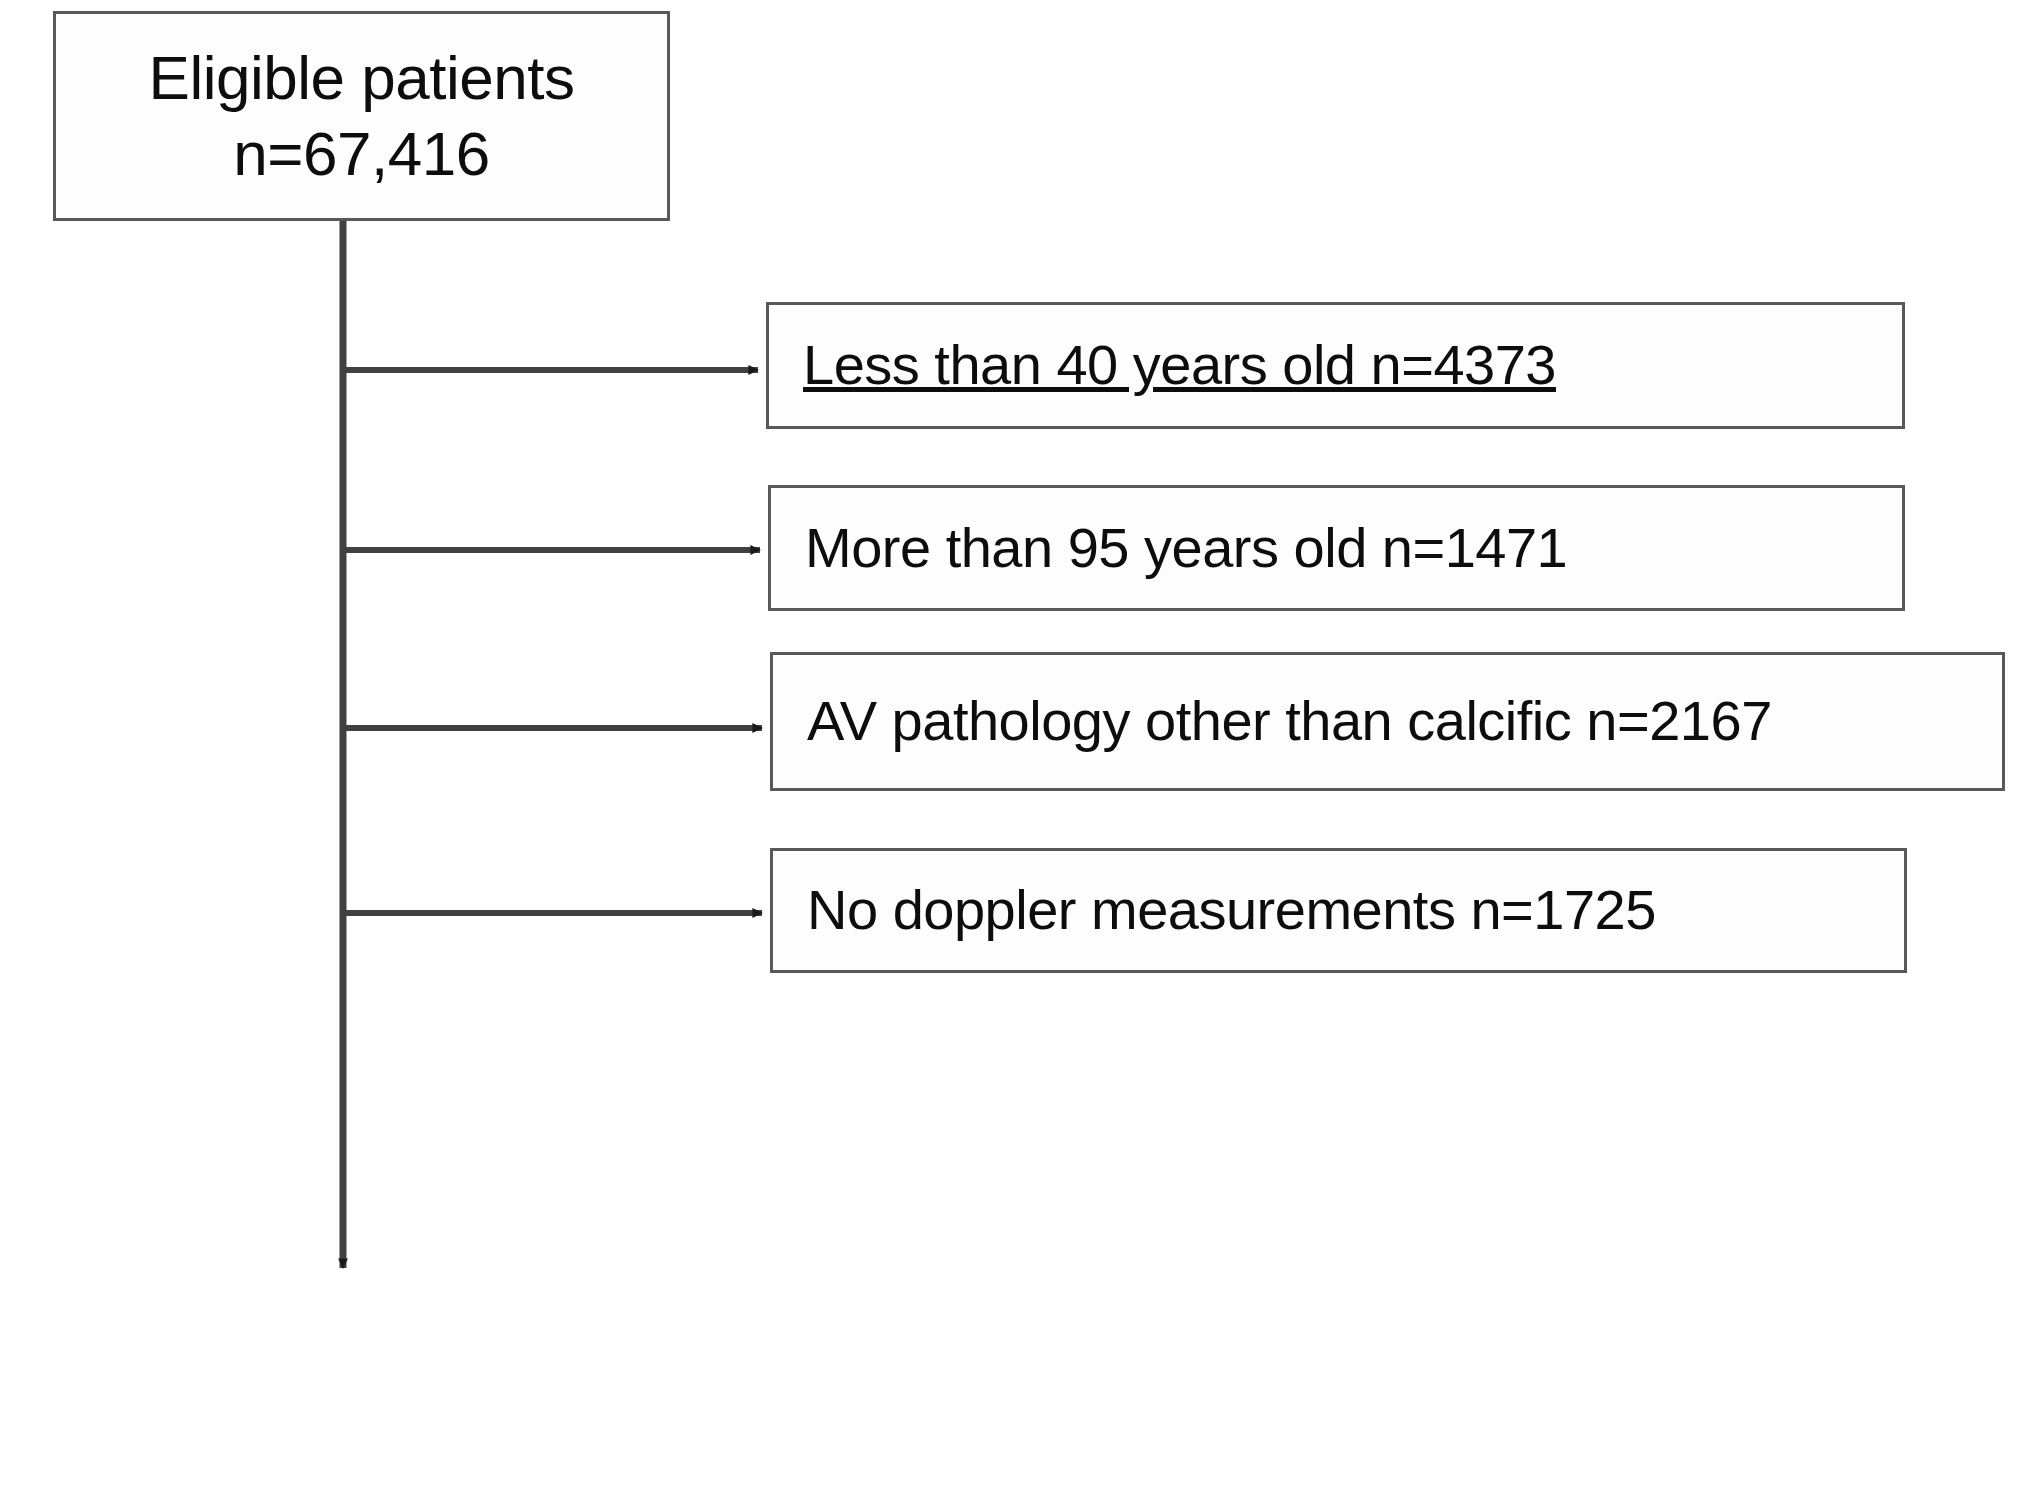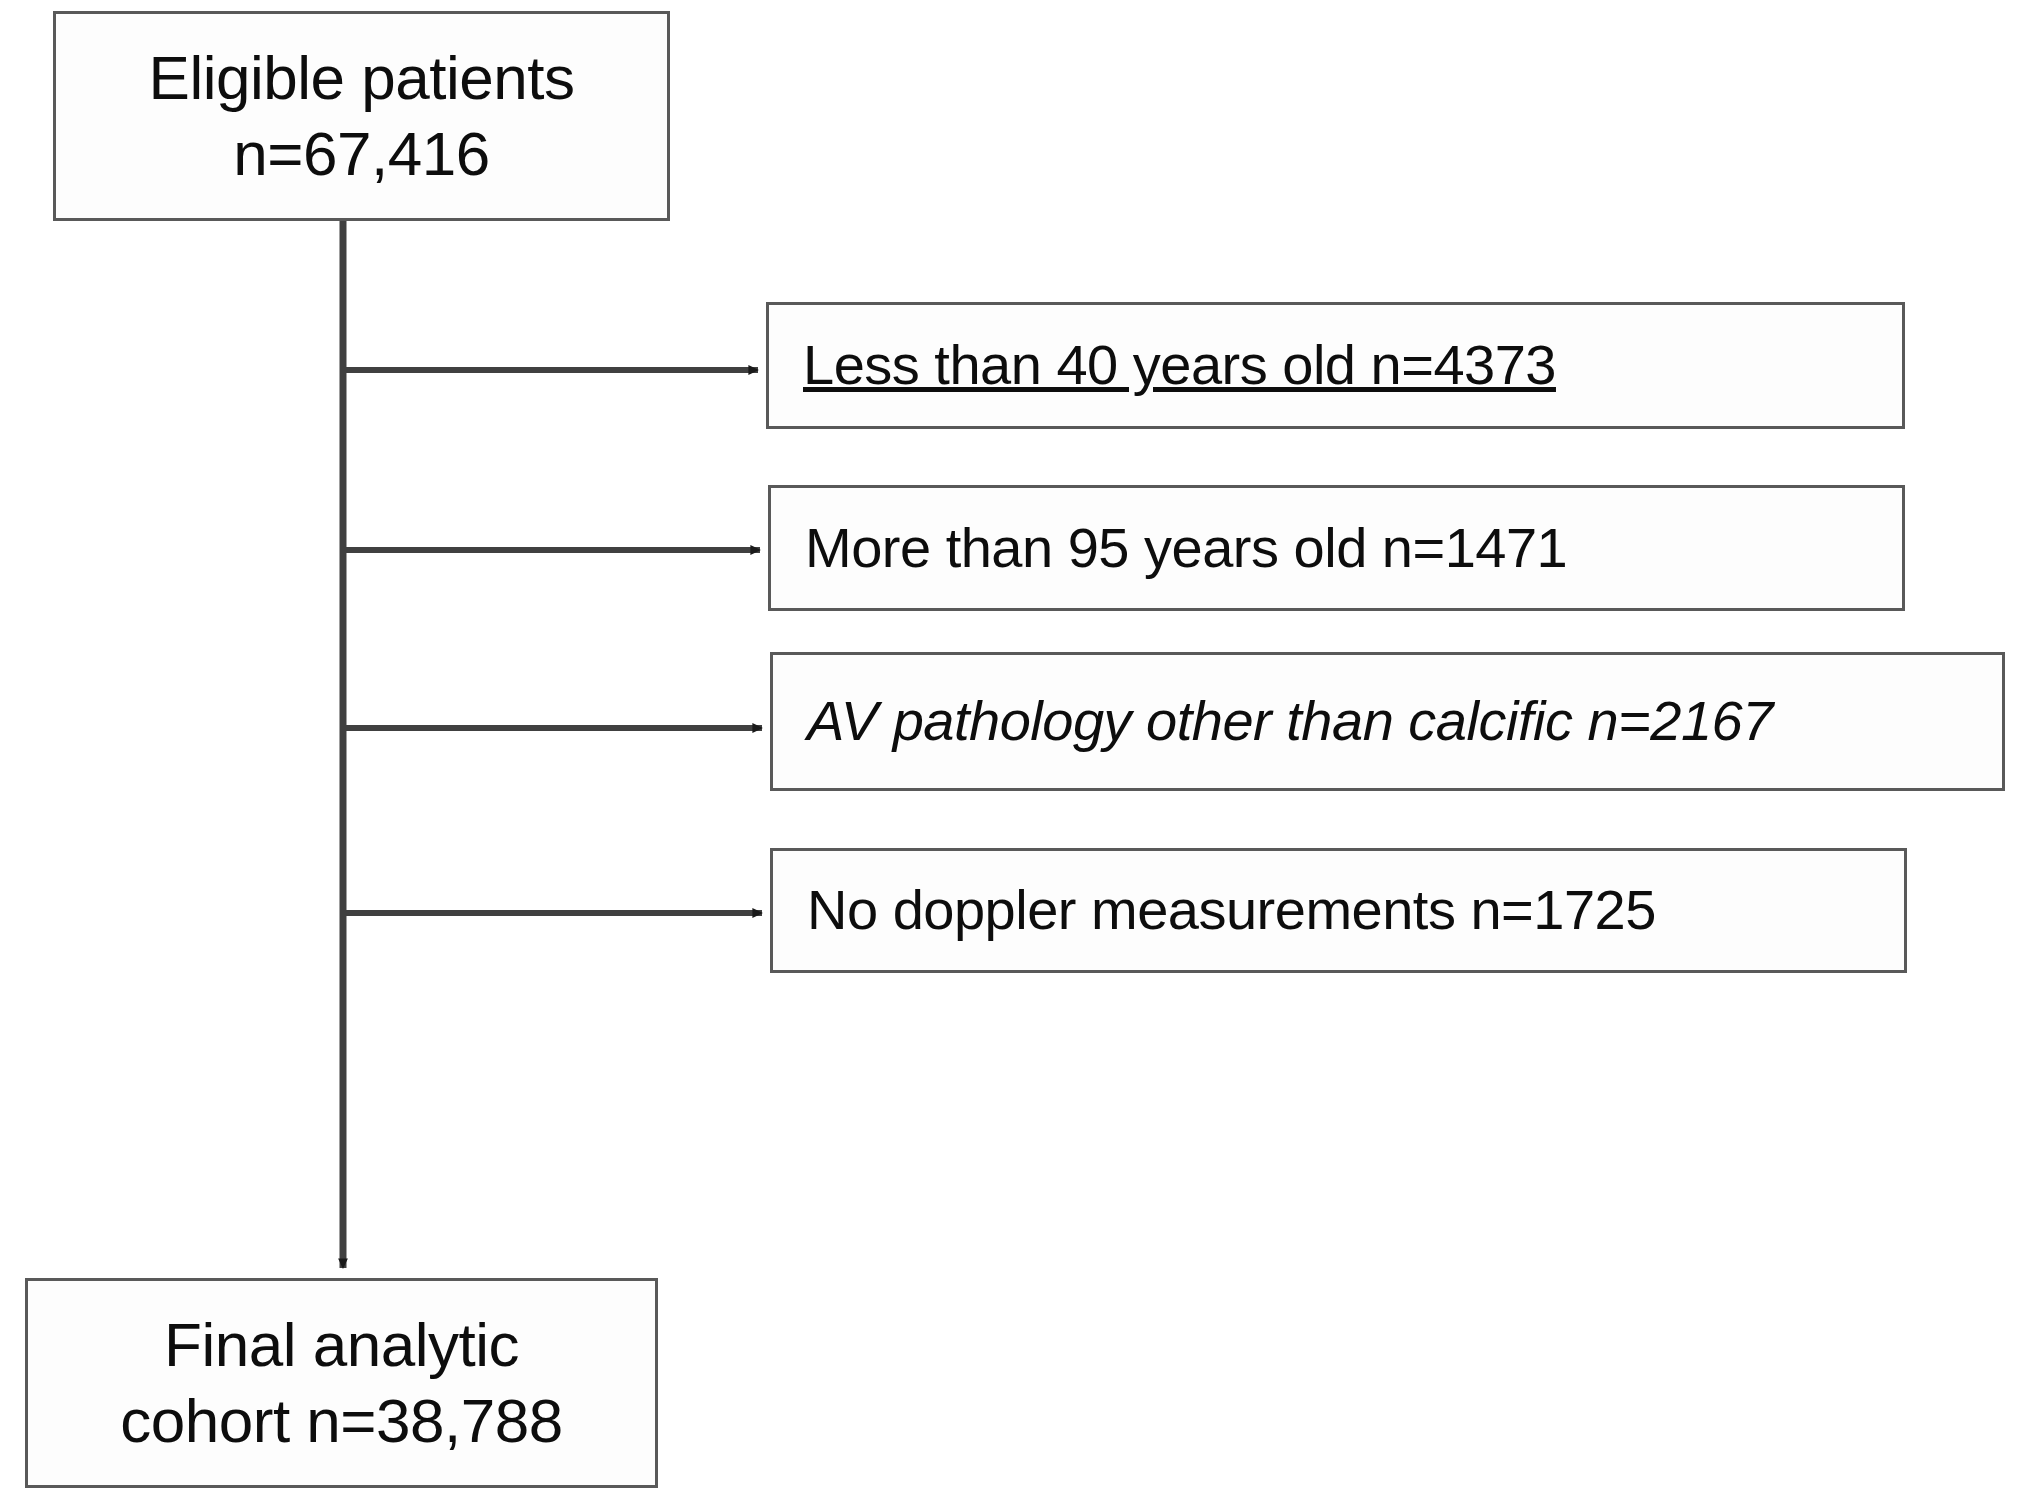--- a/index.html
+++ b/index.html
@@ -59,21 +59,21 @@
   .node-exclusion .line {
     white-space: nowrap;
   }
 
   
   #box-eligible   { left: 53px;  top: 11px;   width: 617px;  height: 210px; }
   #box-final      { left: 25px;  top: 1278px; width: 633px;  height: 210px; }
 
   #box-excl-0     { left: 766px; top: 302px;  width: 1139px; height: 127px; text-decoration: underline; }
   #box-excl-1     { left: 768px; top: 485px;  width: 1137px; height: 126px; text-align: center; }
-  #box-excl-2     { left: 770px; top: 652px;  width: 1235px; height: 139px; font-style: italic; }
+  #box-excl-2     { left: 770px; top: 652px;  width: 1235px; height: 139px; }
   #box-excl-3     { left: 770px; top: 848px;  width: 1137px; height: 125px; }
 </style>
 </head>
 <body>
 
 <div id="canvas">
 
   <svg class="flow-svg" viewBox="0 0 2023 1511" aria-hidden="true">
     <defs>
       <marker id="arrow-right" markerWidth="11" markerHeight="11" refX="9.6" refY="5.5" orient="auto" markerUnits="userSpaceOnUse">
@@ -116,18 +116,14 @@
   </div>
 
   <div class="node-box node-exclusion" id="box-excl-2">
     <span class="line">AV pathology other than calcific n=2167</span>
   </div>
 
   <div class="node-box node-exclusion" id="box-excl-3">
     <span class="line">No doppler measurements n=1725</span>
   </div>
 
-  <div class="node-box node-terminal" id="box-final">
-    <span class="line">Final analytic</span>
-    <span class="line">cohort n=38,788</span>
-  </div>
 
 </div>
 
 </body></html>

